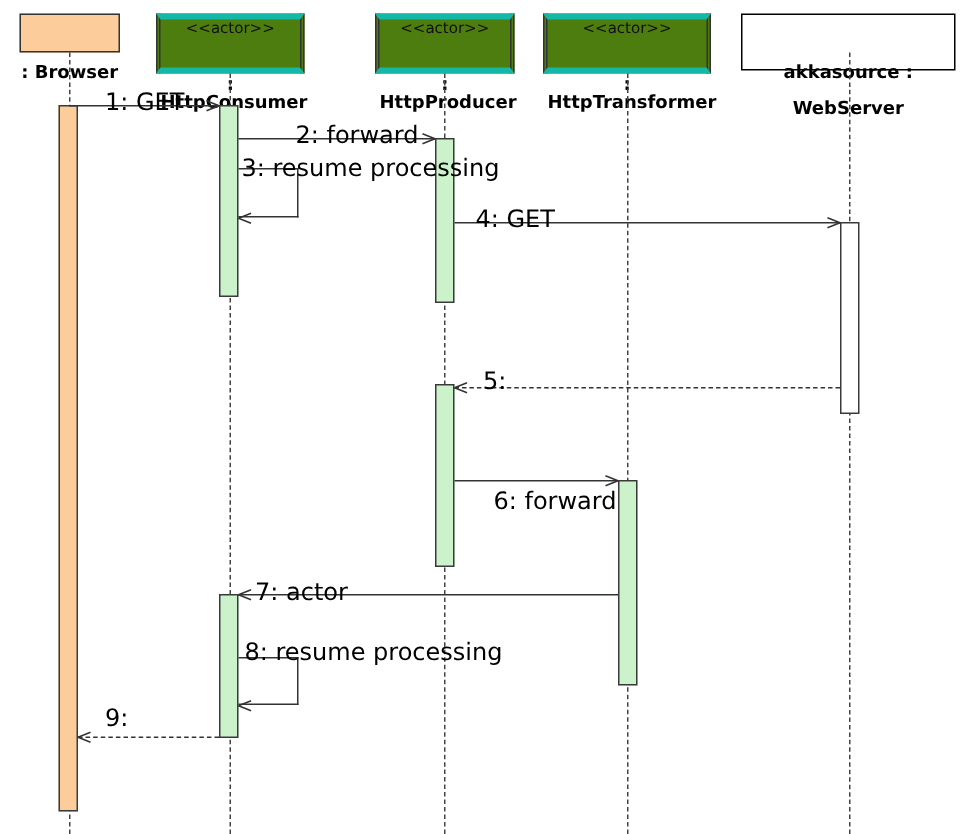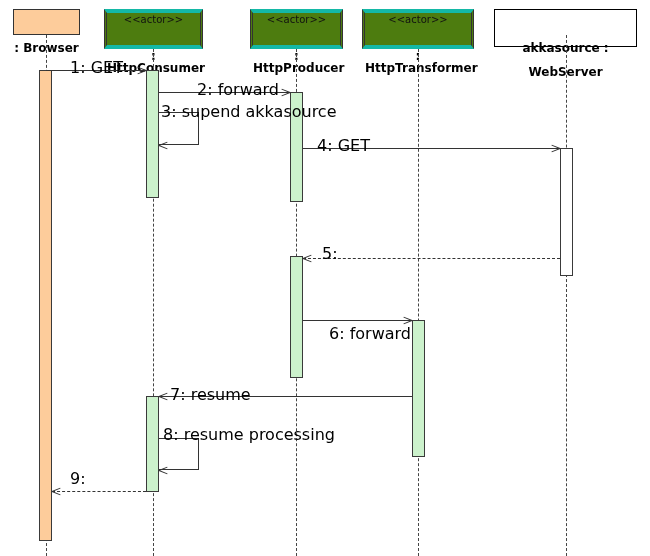--- a/index.html
+++ b/index.html
@@ -171,37 +171,37 @@
   <div class="msg-line" style="left:46px; top:70px; width:100px;"></div>
   <div class="arrow right" style="left:146px; top:70px;"></div>
   <div class="msg-label" style="left:70px; top:58px;">1: GET</div>
 
   <div class="msg-line" style="left:159px; top:92px; width:131px;"></div>
   <div class="arrow right" style="left:290px; top:92px;"></div>
   <div class="msg-label" style="left:197px; top:80px;">2: forward</div>
 
   <div class="selfloop" style="left:159px; top:112px; width:40px; height:33px;"></div>
   <div class="arrow left" style="left:159px; top:145px;"></div>
-  <div class="msg-label" style="left:161px; top:102px;">3: supend akkasource</div>
+  <div class="msg-label" style="left:161px; top:102px;">3: resume processing</div>
 
   <div class="msg-line" style="left:303px; top:148px; width:257px;"></div>
   <div class="arrow right" style="left:560px; top:148px;"></div>
   <div class="msg-label" style="left:317px; top:136px;">4: GET</div>
 
   <div class="msg-line dashed" style="left:303px; top:258px; width:257px;"></div>
   <div class="arrow left" style="left:303px; top:258px;"></div>
   <div class="msg-label" style="left:322px; top:244px;">5:</div>
 
   <div class="msg-line" style="left:303px; top:320px; width:109px;"></div>
   <div class="arrow right" style="left:412px; top:320px;"></div>
   <div class="msg-label" style="left:329px; top:324px;">6: forward</div>
 
   <div class="msg-line" style="left:159px; top:396px; width:253px;"></div>
   <div class="arrow left" style="left:159px; top:396px;"></div>
-  <div class="msg-label" style="left:170px; top:385px;">7: resume</div>
+  <div class="msg-label" style="left:170px; top:385px;">7: actor</div>
 
   <div class="selfloop" style="left:159px; top:438px; width:40px; height:32px;"></div>
   <div class="arrow left" style="left:159px; top:470px;"></div>
   <div class="msg-label" style="left:163px; top:425px;">8: resume processing</div>
 
   <div class="msg-line dashed" style="left:52px; top:491px; width:94px;"></div>
   <div class="arrow left" style="left:52px; top:491px;"></div>
   <div class="msg-label" style="left:70px; top:469px;">9:</div>
 
 </div>

